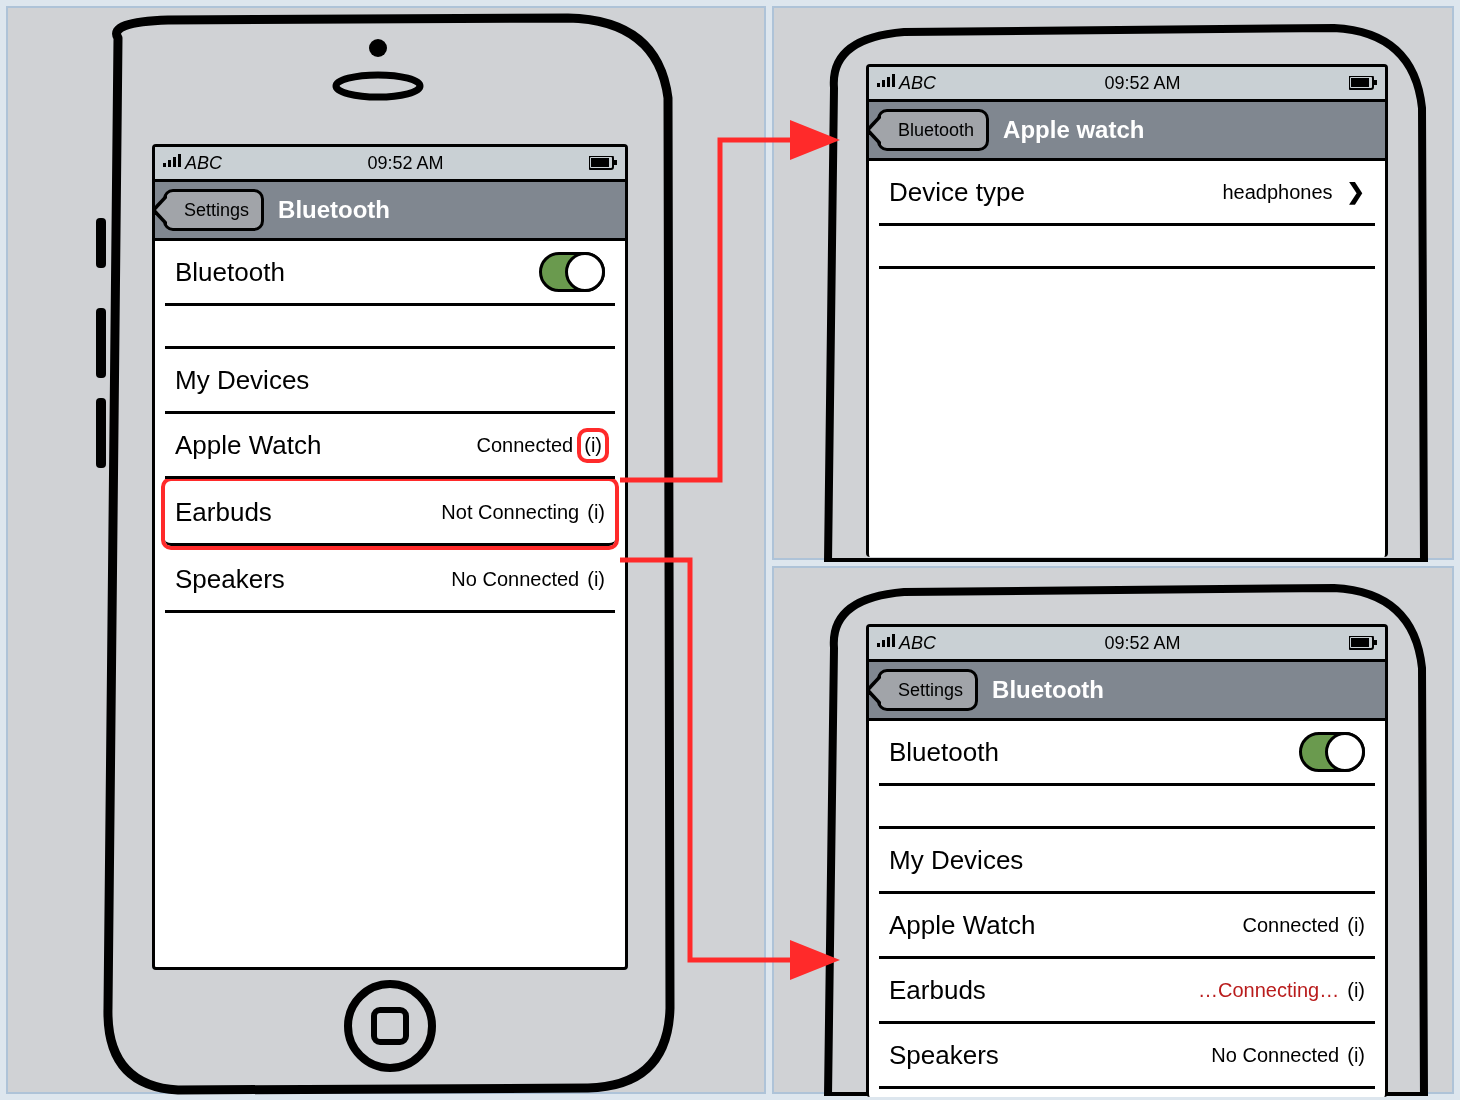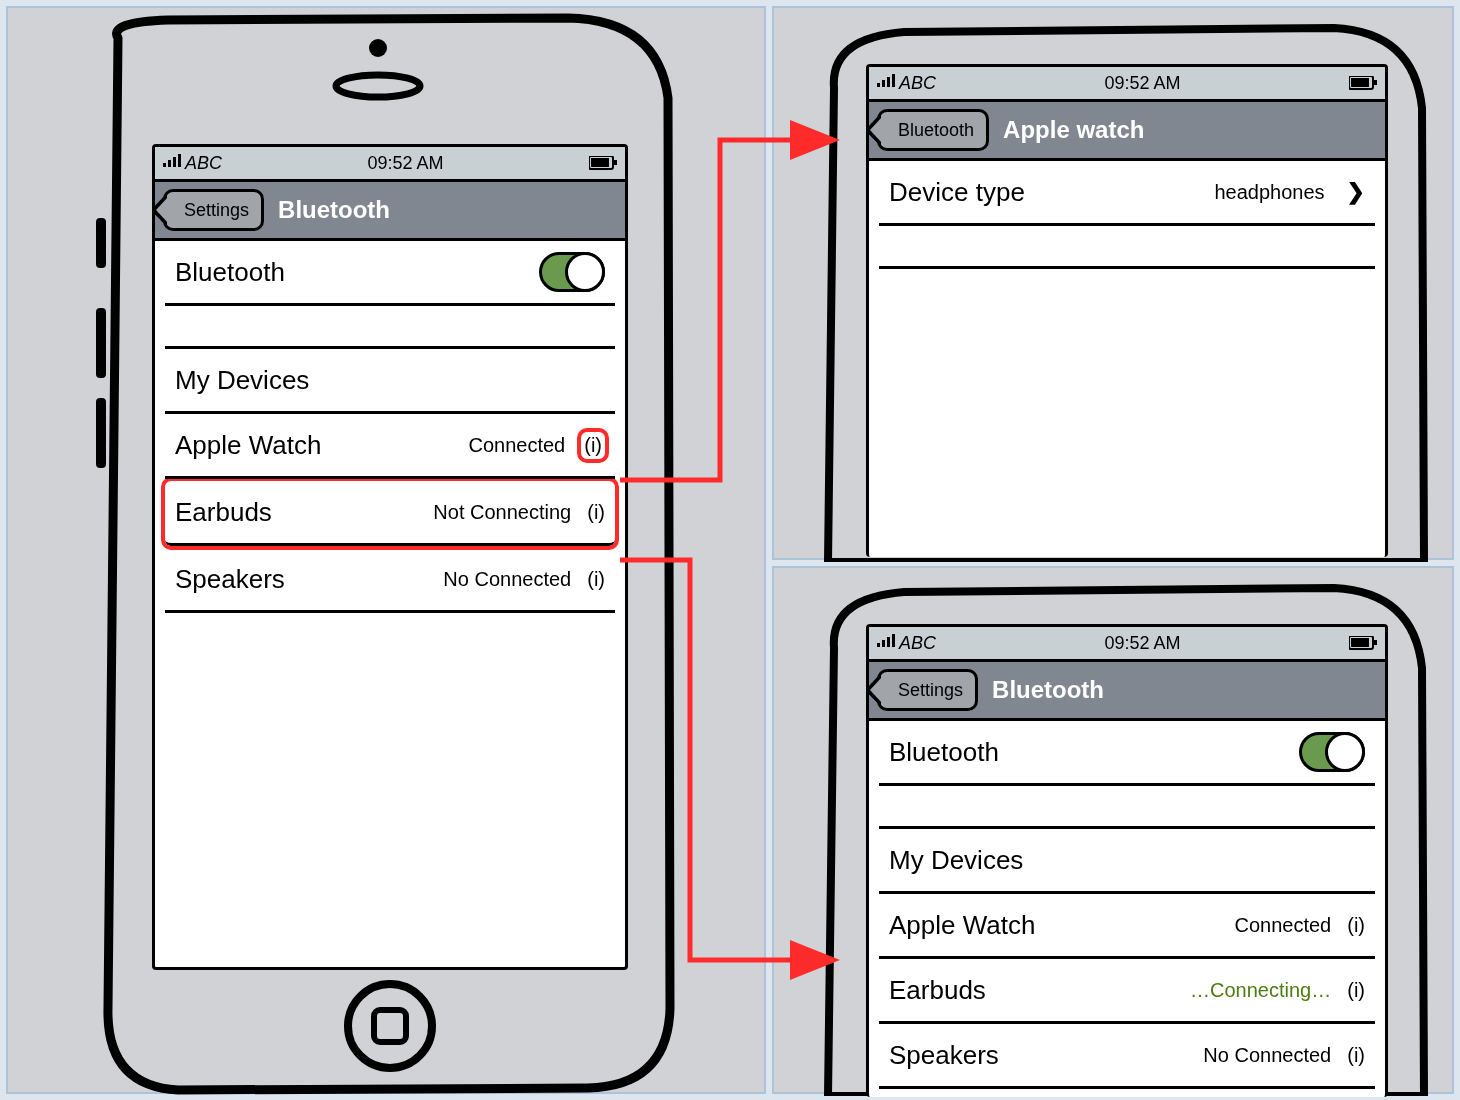--- a/index.html
+++ b/index.html
@@ -87,21 +87,21 @@
   .row {
     border-bottom: 3px solid #000;
     min-height: 50px;
     display:flex;
     align-items:center;
     justify-content:space-between;
     padding: 6px 10px;
     margin: 0 10px;
   }
   .row .label { font-size: 26px; }
-  .row .value { font-size: 20px; display:flex; align-items:center; gap:16px;justify-content:space-between;}
+  .row .value { font-size: 20px; display:flex; align-items:center; gap:8px;justify-content:space-between;}
   .info-i {
     font-size: 20px;
   }
   .toggle {
     width: 60px; height: 34px;
     background: #6a9a4e;
     border: 3px solid #000;
     border-radius: 20px;
     position:relative;
   }
@@ -113,21 +113,21 @@
   .gap-row {
     height: 40px;
     border-bottom: 3px solid #000;
     margin: 0 10px;
   }
   .highlight-red {
     outline: 4px solid #ff2a2a;
     border-radius: 6px;
   }
   .chevron { font-size:22px; font-weight:bold; margin-left:6px;}
-  .gray-text { color: #4d7c0f; }
+  .gray-text { color: #b91c1c; }
   
   .signal svg, .battery svg { display:block; }
   .arrow-svg { position:absolute; pointer-events:none; }
 </style>
 </head>
 <body>
 
 <div class="panel" style="left:6px; top:6px; width:760px; height:1088px;">
 
   <svg class="phone-svg" width="760" height="1088">

